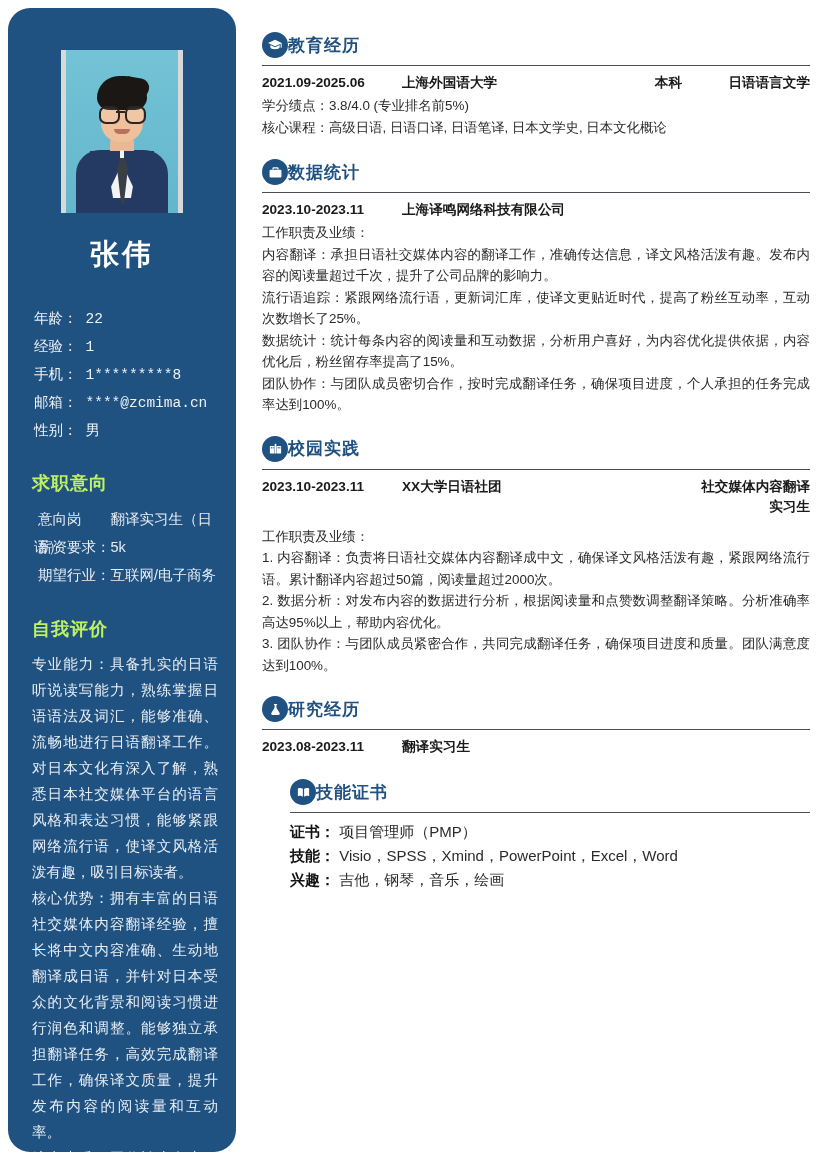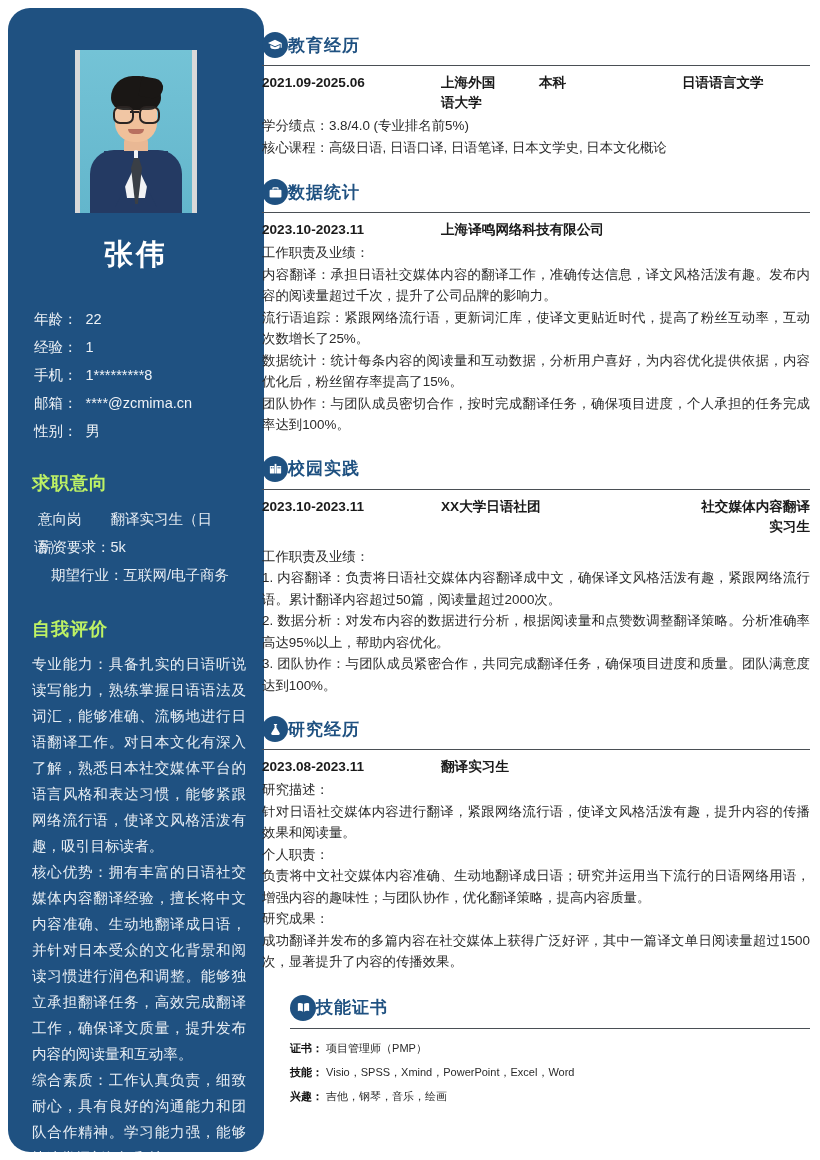--- a/index.html
+++ b/index.html
@@ -20,21 +20,21 @@
     height: 1160px;
     background: #ffffff;
     overflow: hidden;
   }
 
   
   #sidebar {
     position: absolute;
     left: 8px;
     top: 8px;
-    width: 256px;
+    width: 228px;
     height: 1144px;
     background: #1f5181;
     border-radius: 22px;
     overflow: hidden;
     box-sizing: border-box;
   }
   .photo-wrap {
     margin: 42px auto 0 auto;
     width: 122px;
     height: 163px;
@@ -107,20 +107,21 @@
     text-align: center;
     color: #ffffff;
     font-size: 29px;
     font-weight: bold;
     letter-spacing: 3px;
   }
 
   .info-list {
     margin: 30px 0 8px 0;
     padding: 0 0 0 26px;
+    font-family: Liberation Mono, monospace;
   }
   .info-row {
     color: #eef2f6;
     font-size: 14.5px;
     line-height: 28px;
     white-space: nowrap;
   }
   .info-label { display:inline-block; }
   .info-val { margin-left: 8px; }
 
@@ -135,21 +136,21 @@
     color: #e8eef4;
     font-size: 14.5px;
     line-height: 28px;
     padding: 0 14px 0 26px;
   }
   
   .intent-block { position: relative; height: 86px; }
   .intent-abs { position: absolute; left: 4px; right: 0; }
   .intent-1 { top: 0px; }
   .intent-2 { top: 28px; }
-  .intent-3 { top: 56px; margin-left: 13px; }
+  .intent-3 { top: 56px; }
   .intent-overlay {
     position: absolute;
     left: 26px;
     top: 28px;
     font-size: 14.5px;
     line-height: 28px;
     color: #e8eef4;
   }
 
   .eval-text {
@@ -198,35 +199,34 @@
     margin: 0 0 7px 0;
   }
   .row-head {
     display: flex;
     align-items: flex-start;
     font-weight: bold;
     font-size: 13.6px;
     color: #1a1a1a;
     line-height: 20px;
     margin-bottom: 2px;
-    gap: 39px;
   }
   .rh-date  { width: 140px; flex: 0 0 auto; }
   .rh-org   { flex: 1 1 auto; }
-  .rh-role  { width: 120px; flex: 0 0 auto; text-align: left; }
+  .rh-role  { width: 120px; flex: 0 0 auto; text-align: right; }
   .rh-role.wide { width: 122px; }
   .body-text {
     font-size: 13.4px;
     line-height: 21.5px;
     color: #2a2a2a;
     text-align: justify;
   }
   .body-text p { margin: 0; }
   .kv-line {
-    font-size: 11px;
+    font-size: 15px;
     line-height: 24px;
     color: #2a2a2a;
   }
   .kv-line b { color:#111; }
   .gap-sm { height: 7px; }
 </style>
 </head>
 <body>
 
 <div id="page">
@@ -374,28 +374,20 @@
             <path d="M9.4 3h5.2v1.9h-1.1v4.3l5.1 8.2c.9 1.4-.1 3.2-1.8 3.2H7.2c-1.7 0-2.7-1.8-1.8-3.2l5.1-8.2V4.9H9.4V3z"></path>
           </svg>
         </span>
         <span class="sec-title">研究经历</span>
       </div>
       <hr class="sec-rule">
       <div class="row-head">
         <span class="rh-date">2023.08-2023.11</span>
         <span class="rh-role" style="width:104px;text-align:left">翻译实习生</span>
       </div>
-      <div class="body-text">
-        <p>研究描述：</p>
-        <p>针对日语社交媒体内容进行翻译，紧跟网络流行语，使译文风格活泼有趣，提升内容的传播效果和阅读量。</p>
-        <p>个人职责：</p>
-        <p>负责将中文社交媒体内容准确、生动地翻译成日语；研究并运用当下流行的日语网络用语，增强内容的趣味性；与团队协作，优化翻译策略，提高内容质量。</p>
-        <p>研究成果：</p>
-        <p>成功翻译并发布的多篇内容在社交媒体上获得广泛好评，其中一篇译文单日阅读量超过1500次，显著提升了内容的传播效果。</p>
-      </div>
     </section>
 
     <section class="section" style="margin-top:22px;margin-left:28px;">
       <div class="sec-head">
         <span class="sec-icon">
           <svg width="15" height="15" viewBox="0 0 24 24" fill="#ffffff">
             <path d="M3 5.4c2.6-1 5.3-1 8 .6v12.6c-2.7-1.6-5.4-1.6-8-.6V5.4z"></path>
             <path d="M21 5.4c-2.6-1-5.3-1-8 .6v12.6c2.7-1.6 5.4-1.6 8-.6V5.4z"></path>
           </svg>
         </span>

